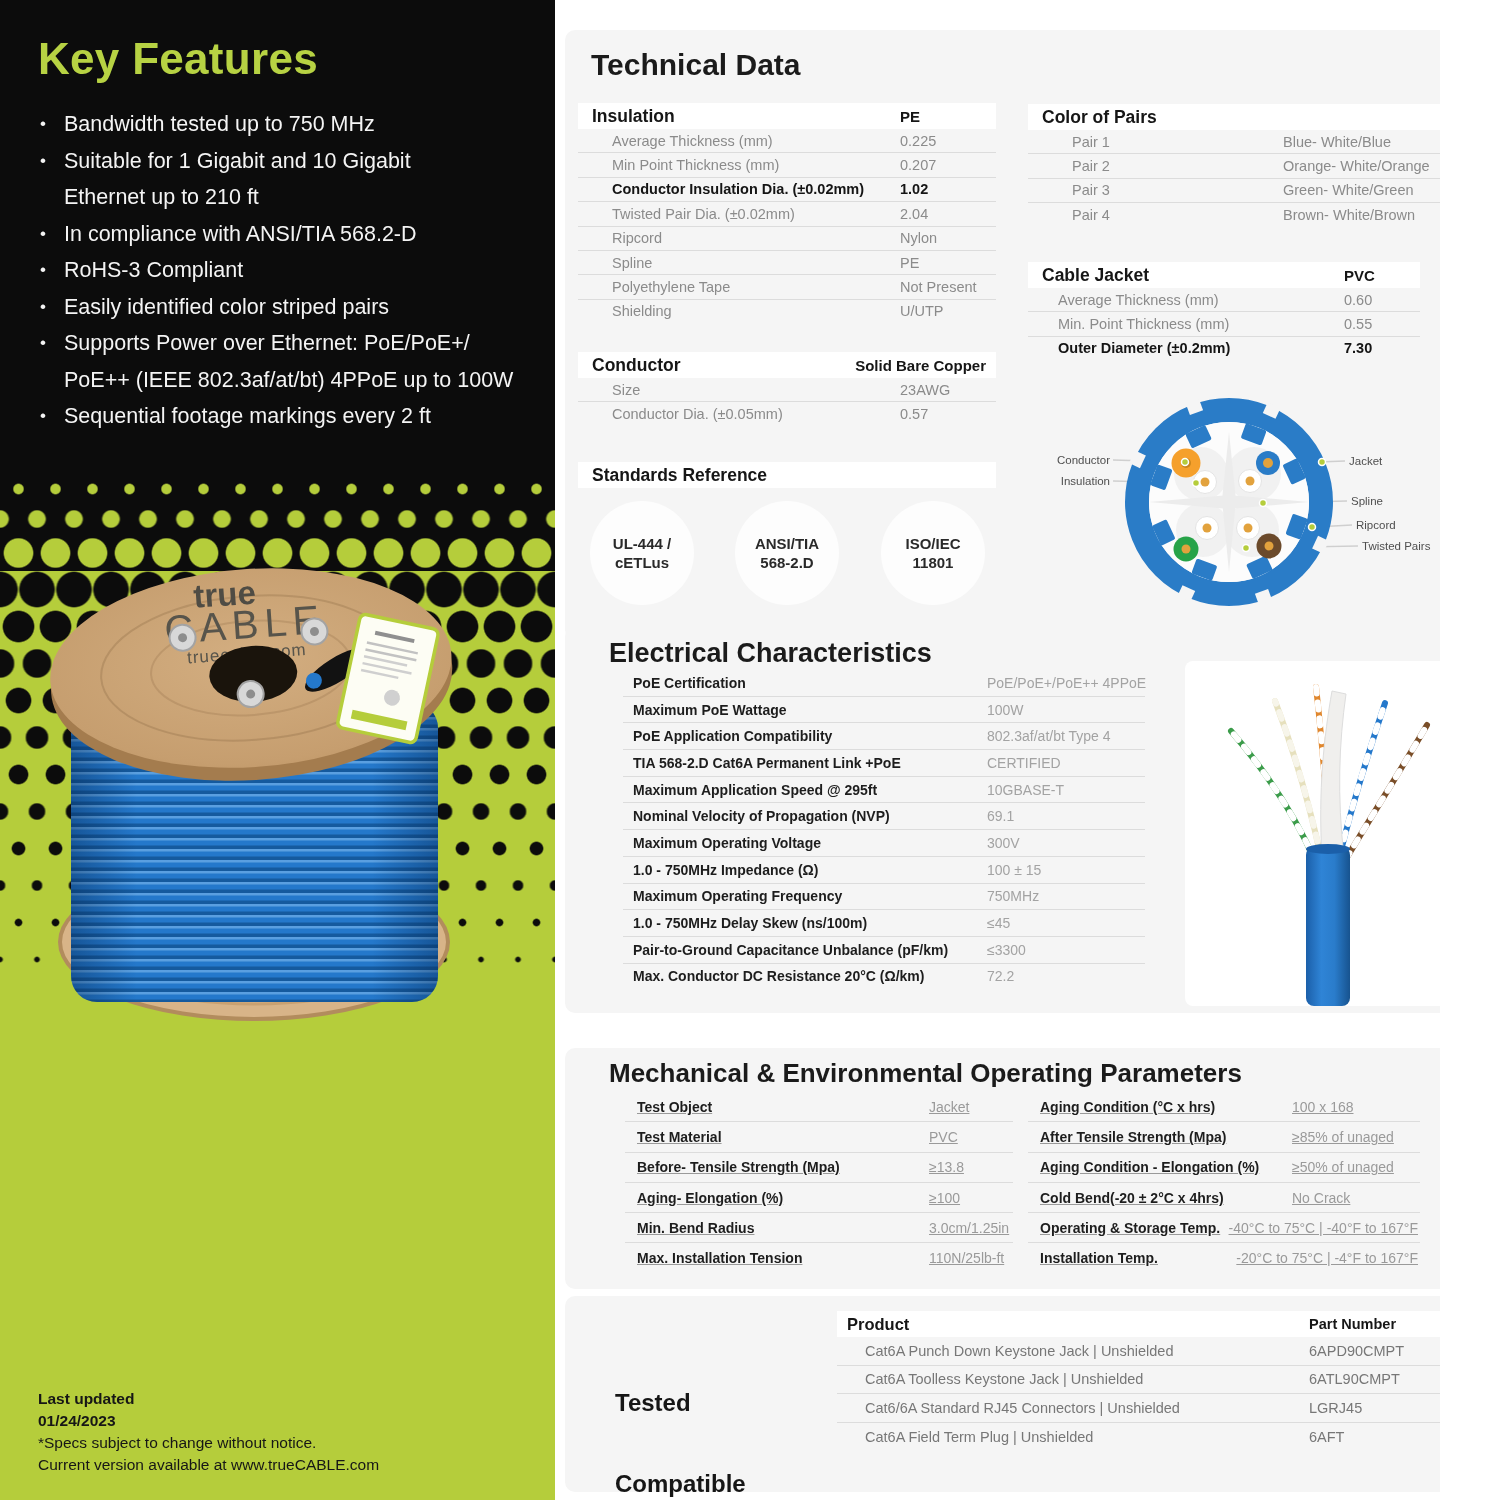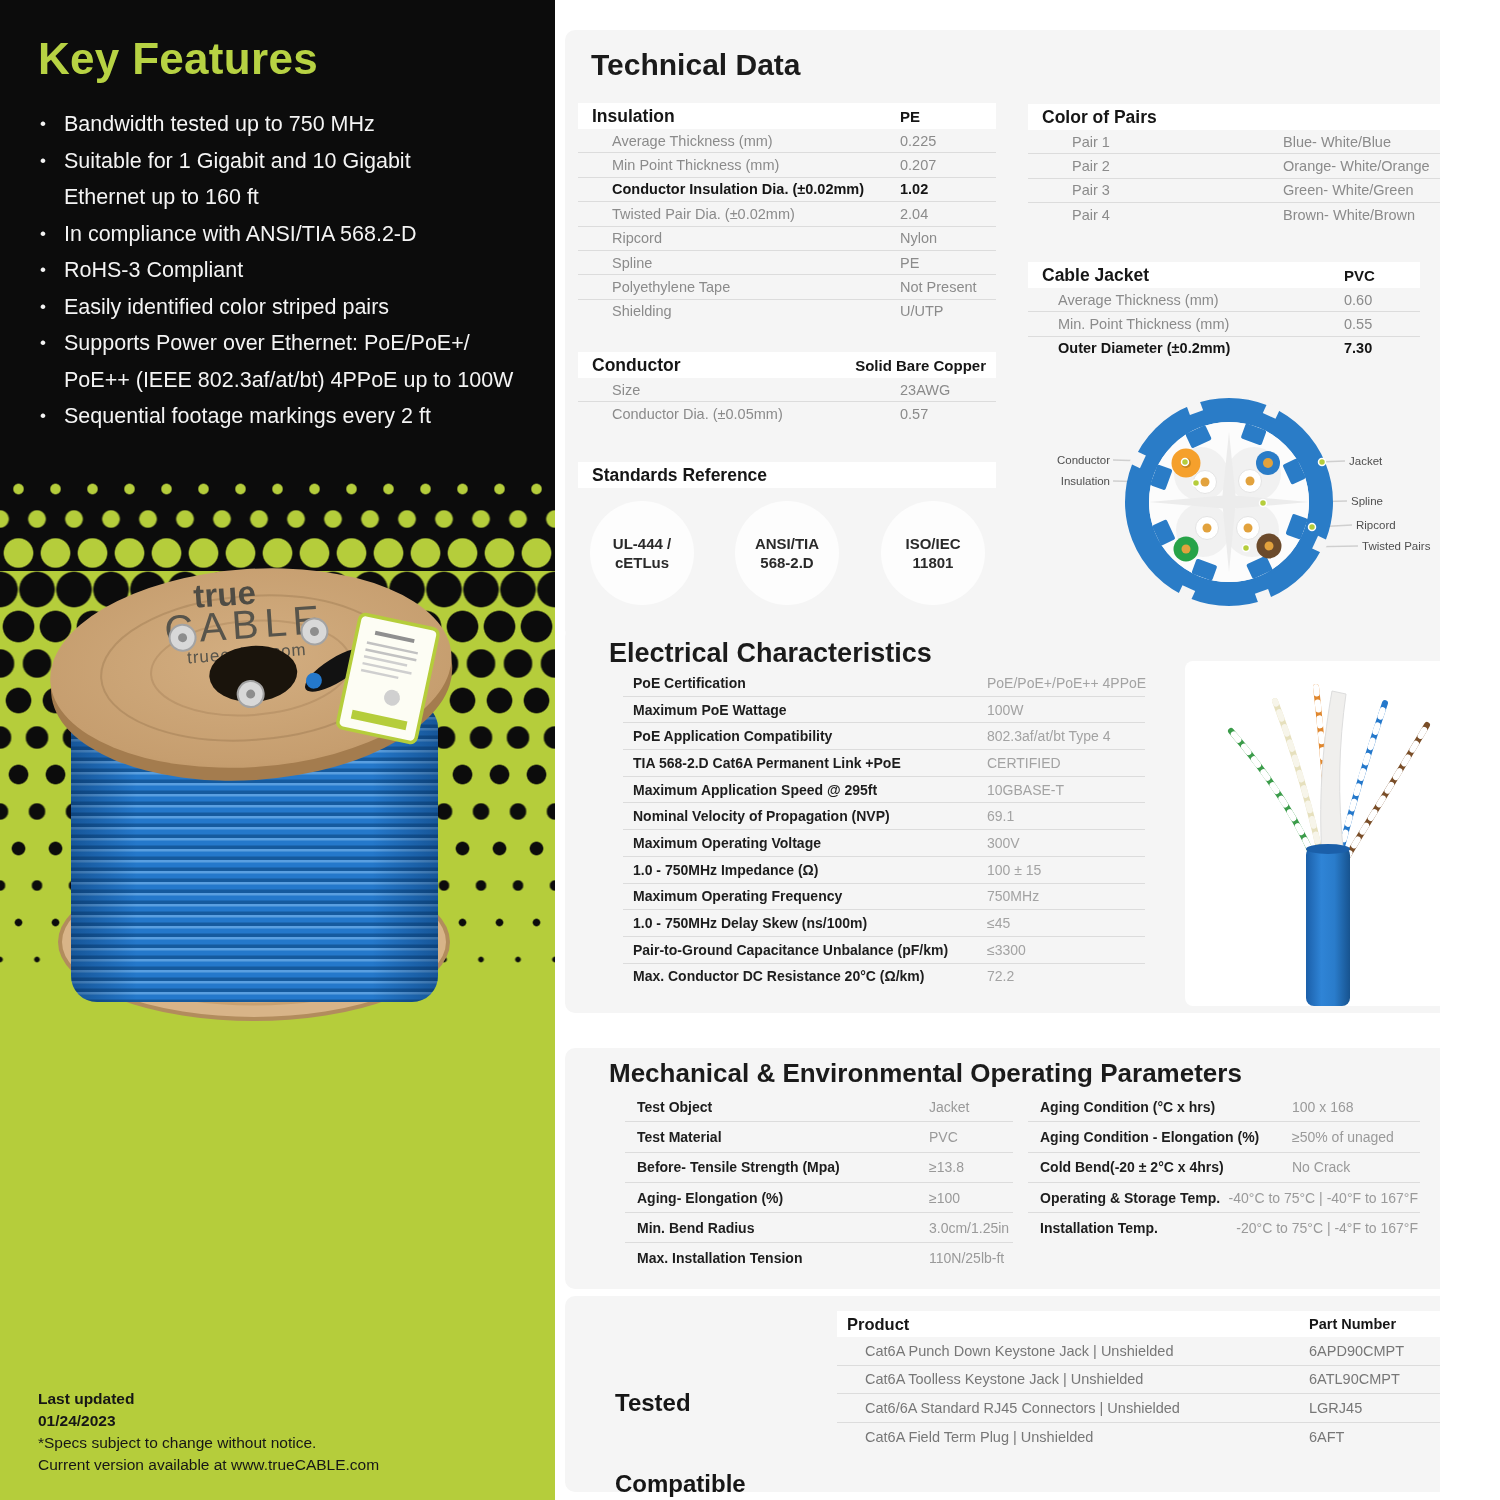--- a/index.html
+++ b/index.html
@@ -65,21 +65,21 @@
   .std-circle{position:absolute;width:104px;height:104px;border-radius:50%;background:#fdfdfd;
               display:flex;flex-direction:column;align-items:center;justify-content:center;
               font-weight:700;font-size:15px;color:#2a2a2a;line-height:19px;text-align:center;}
   #std1{left:25px;top:471px;} #std2{left:170px;top:471px;} #std3{left:316px;top:471px;}
 
   #tbl-elec{left:58px;top:44px;width:522px;--vw:158px;--rh:25.7px;--lp:10px;}
   #tbl-elec .trow{color:#a3a3a3;font-size:14px;}
   #tbl-elec .tl, #tbl-mechL .tl, #tbl-mechR .tl{color:#1d1d1d;font-weight:700;font-size:14px;}
   #tbl-mechL{left:60px;top:44px;width:388px;--vw:84px;--rh:29.3px;--lp:12px;}
   #tbl-mechR{left:463px;top:44px;width:392px;--vw:128px;--rh:29.3px;--lp:12px;}
-  #tbl-mechL .trow,#tbl-mechR .trow{color:#9a9a9a;font-size:14px;}
+  #tbl-mechL .trow,#tbl-mechR .trow{color:#9a9a9a;font-size:14px;text-decoration:underline;}
   #tbl-acc{left:272px;top:15px;width:633px;--vw:161px;--rh:27.6px;--lp:28px;}
   #tbl-acc .thead{padding-left:10px;font-size:16.5px;}
   #tbl-acc .thead .hv{font-size:14.5px;}
   #tbl-acc .trow{color:#777;}
 
   .diagram-svg{position:absolute;left:470px;top:352px;width:450px;height:245px;}
   .dlab{font-size:11.5px;fill:#4f4f4f;}
   .img-box{position:absolute;left:620px;top:35px;width:282px;height:345px;background:#fff;border-radius:8px;}
 </style>
 </head>
@@ -95,21 +95,21 @@
             <span class="kf-bullet">•</span>
             <div class="kf-text">
               <span>Bandwidth tested up to 750 MHz</span>
               <span></span>
             </div>
           </li>
         <li class="kf-item">
             <span class="kf-bullet">•</span>
             <div class="kf-text">
               <span>Suitable for 1 Gigabit and 10 Gigabit</span>
-              <span>Ethernet up to 160 ft</span>
+              <span>Ethernet up to 210 ft</span>
             </div>
           </li>
         <li class="kf-item">
             <span class="kf-bullet">•</span>
             <div class="kf-text">
               <span>In compliance with ANSI/TIA 568.2-D</span>
               <span></span>
             </div>
           </li>
         <li class="kf-item">
@@ -520,20 +520,24 @@
           <span class="tl">Max. Installation Tension</span>
           <span class="tv">110N/25lb-ft</span>
         </div>
     </div>
     <div class="tbl" id="tbl-mechR">
       <div class="trow">
           <span class="tl">Aging Condition (°C x hrs)</span>
           <span class="tv">100 x 168</span>
         </div>
       <div class="trow">
+          <span class="tl">After Tensile Strength (Mpa)</span>
+          <span class="tv">≥85% of unaged</span>
+        </div>
+      <div class="trow">
           <span class="tl">Aging Condition - Elongation (%)</span>
           <span class="tv">≥50% of unaged</span>
         </div>
       <div class="trow">
           <span class="tl">Cold Bend(-20 ± 2°C x 4hrs)</span>
           <span class="tv">No Crack</span>
         </div>
       <div class="trow wv">
           <span class="tl">Operating &amp; Storage Temp.</span>
           <span class="tv">-40°C to 75°C | -40°F to 167°F</span>

